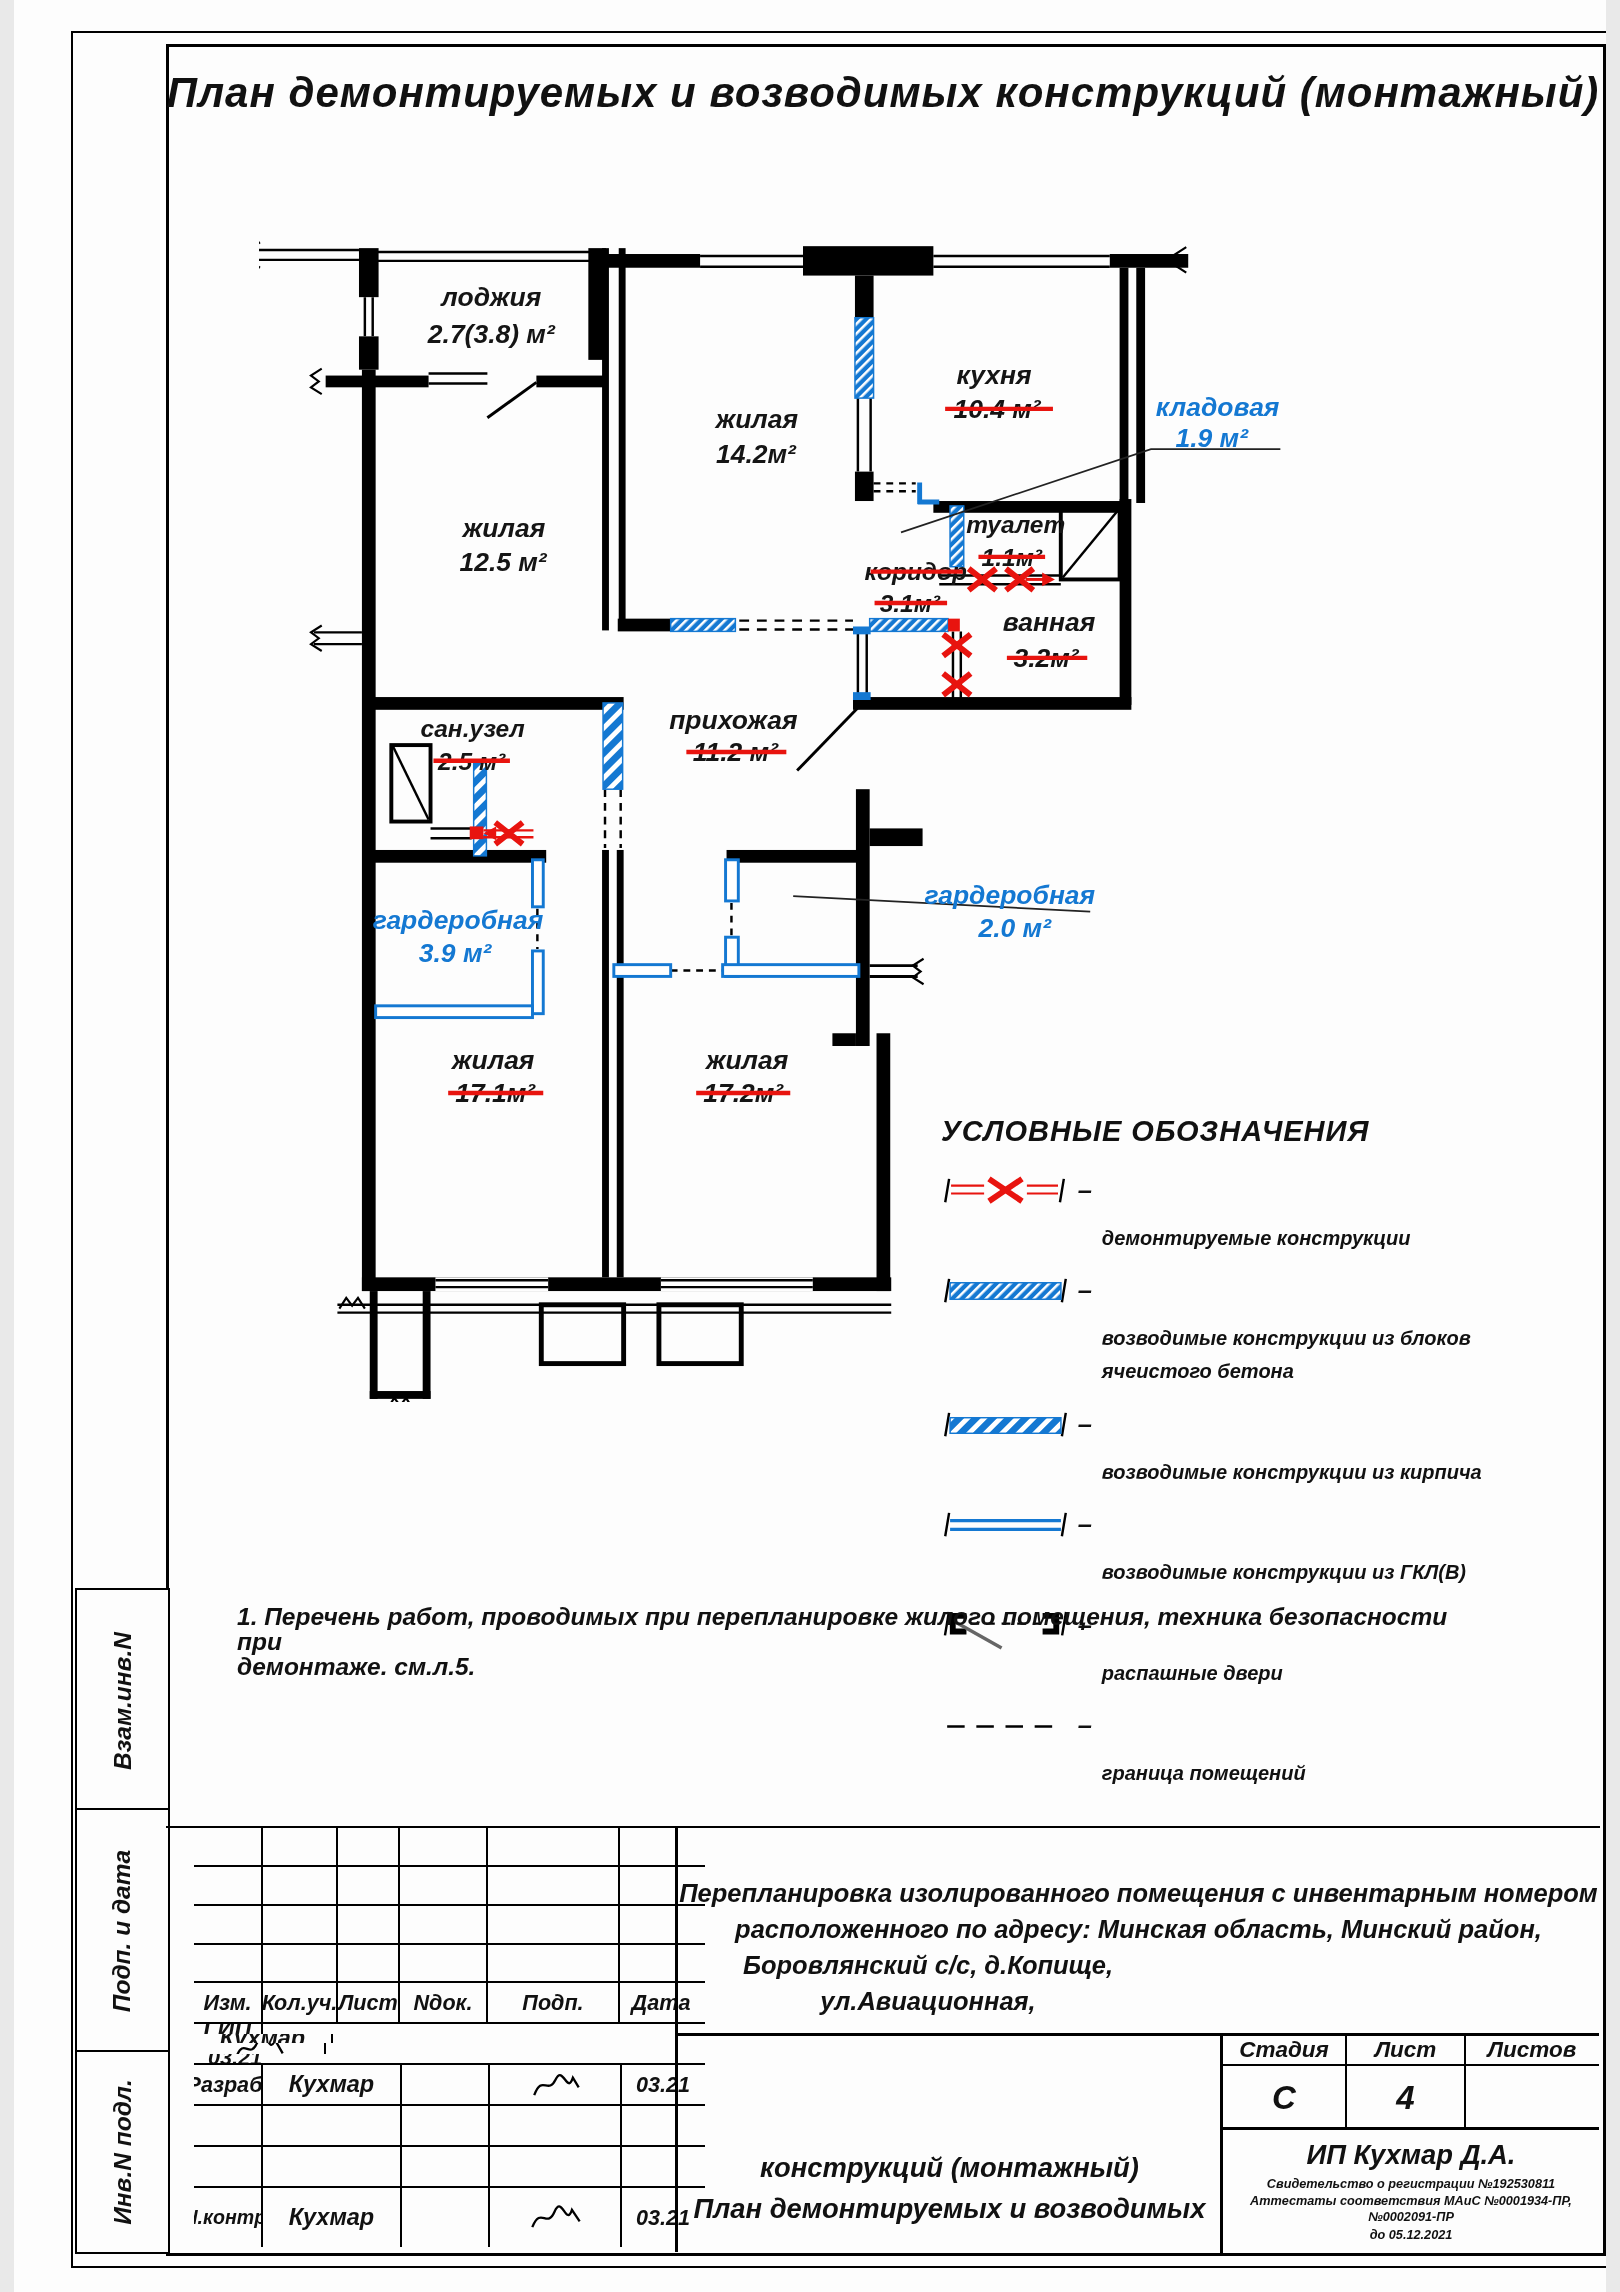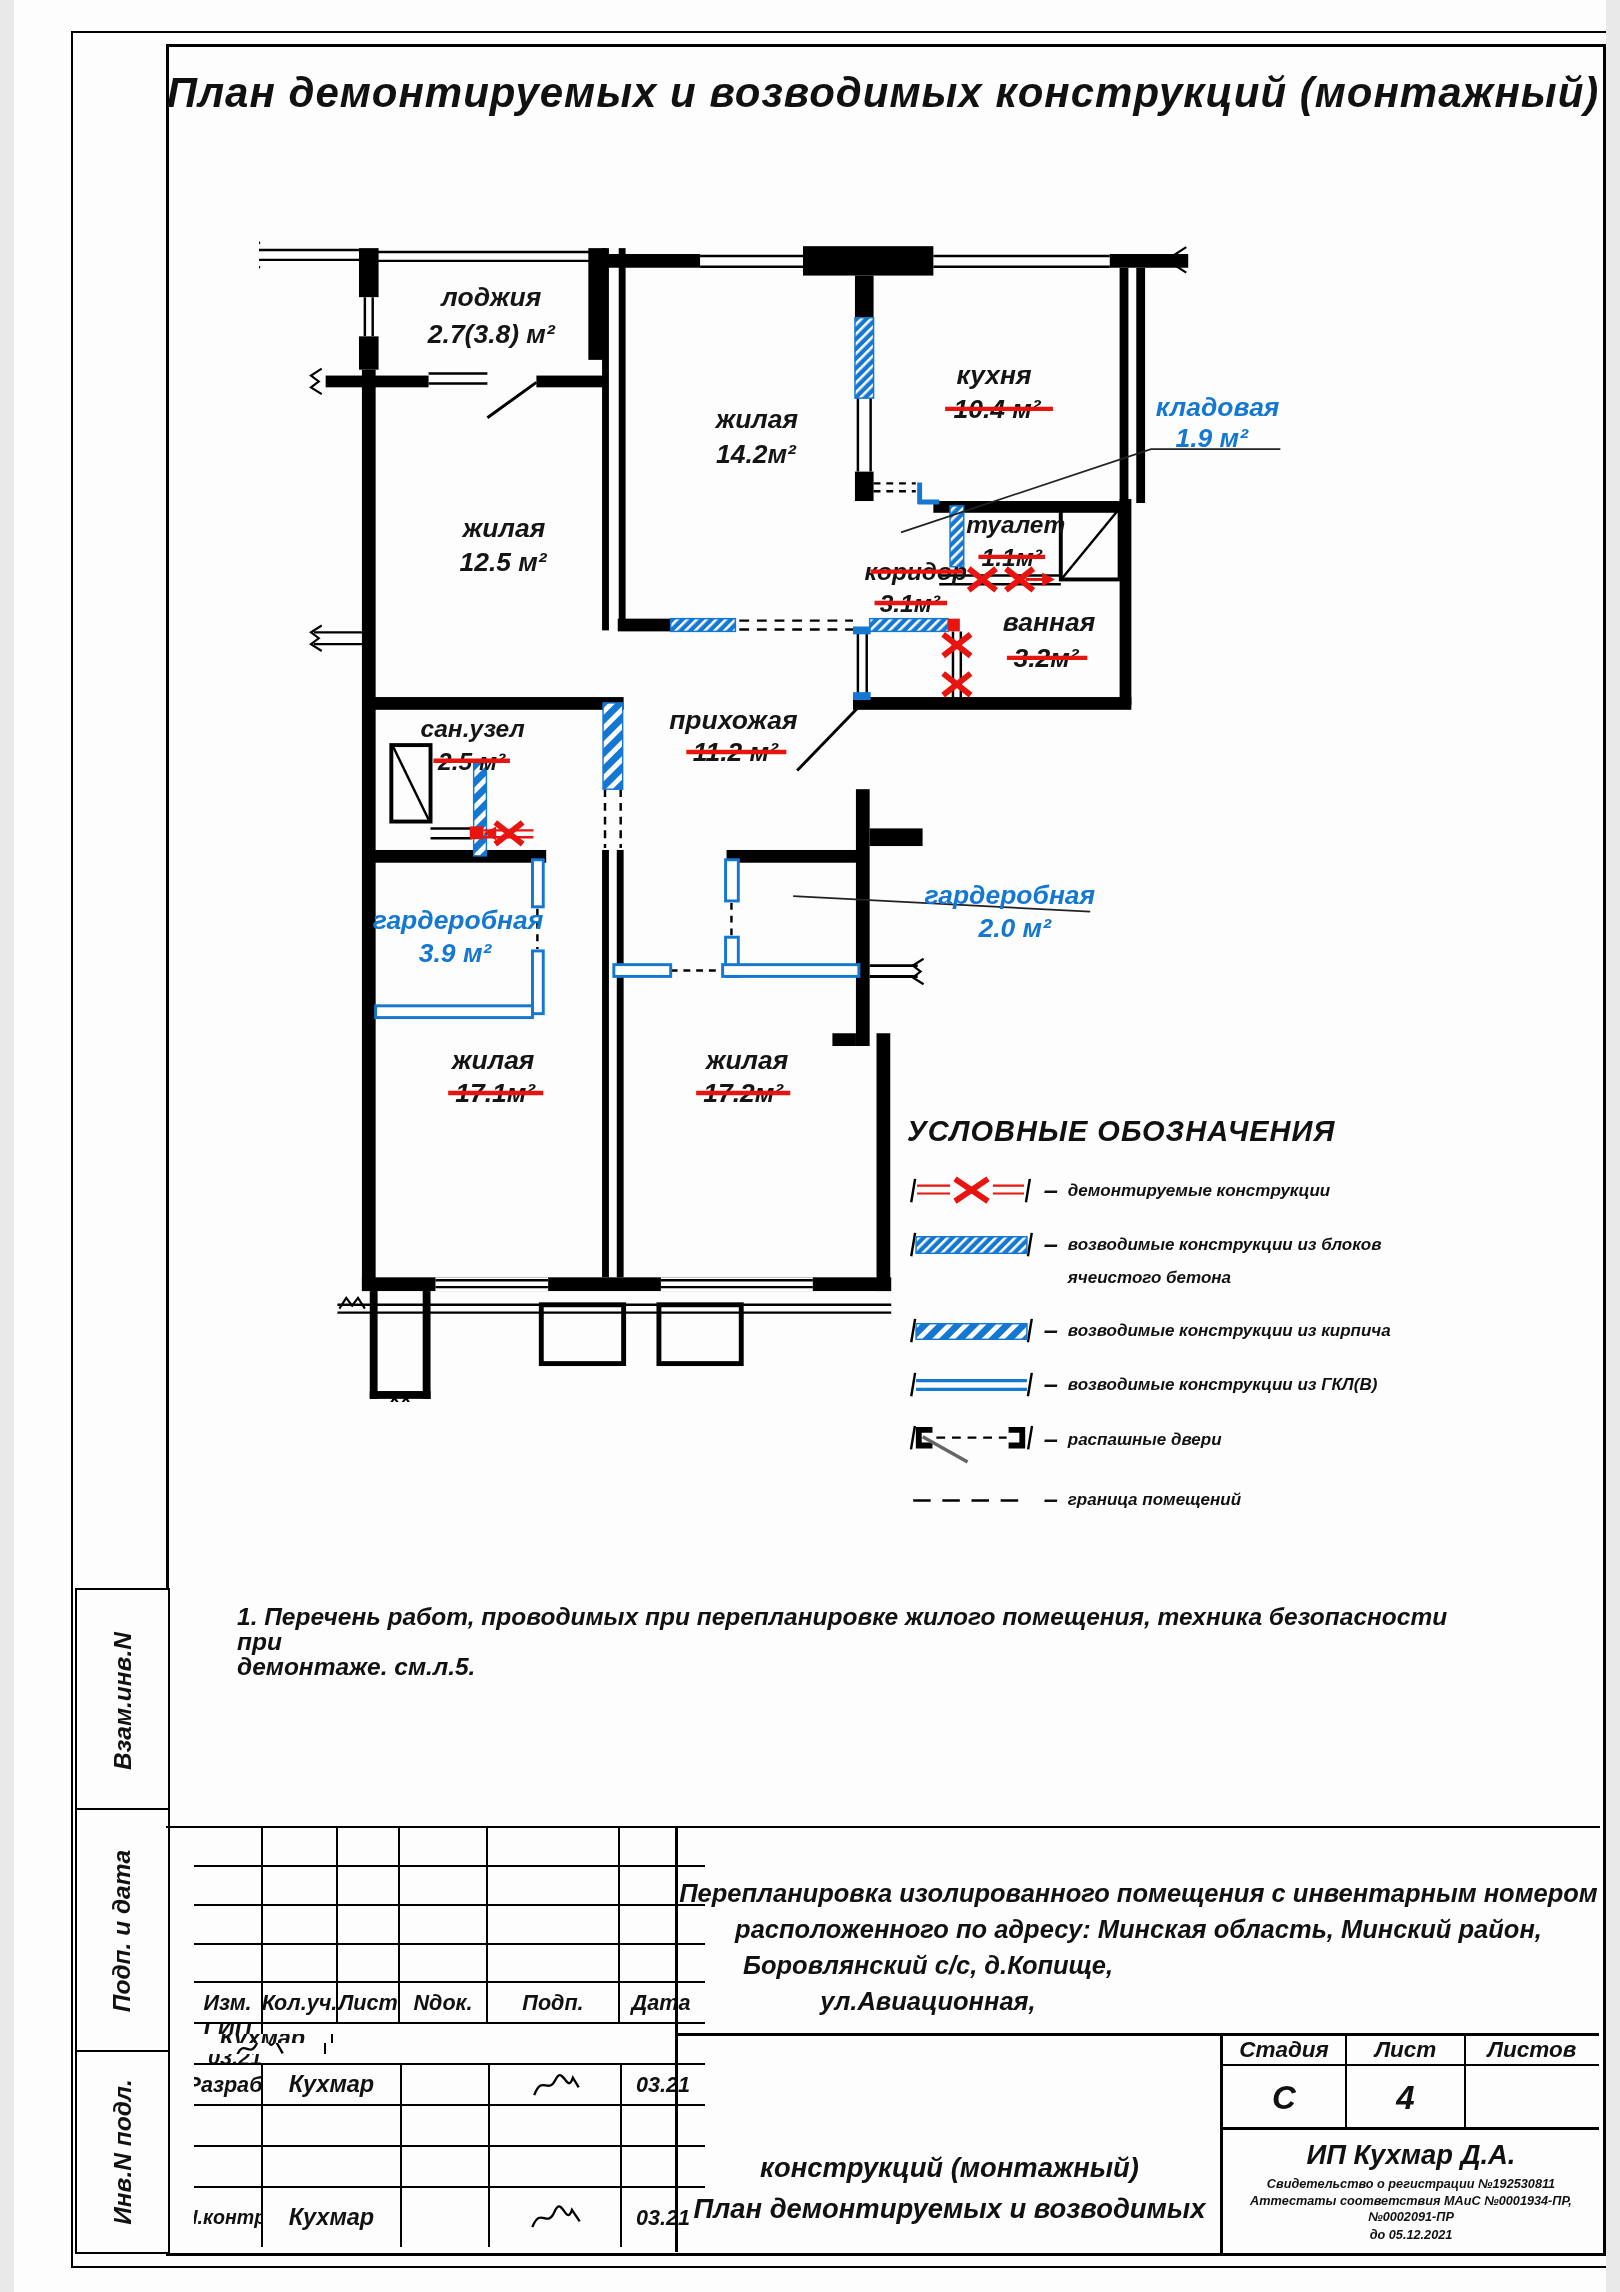--- a/index.html
+++ b/index.html
@@ -8,26 +8,26 @@
   .abs{position:absolute;}
   .ln{position:absolute;background:#000;}
   .gost{font-style:italic;font-weight:bold;}
   .outer{position:absolute;left:57px;top:31px;width:1541px;height:2233px;border:2px solid #000;}
   .frame{position:absolute;left:152px;top:44px;width:1434px;height:2206px;border:3.9px solid #000;}
   .sheet-title{position:absolute;left:152px;top:69px;width:1434px;text-align:center;
                font-size:42px;letter-spacing:1px;}
   svg text{font-family:"Liberation Sans",sans-serif;font-style:italic;font-weight:bold;fill:#151515;}
   .blueTxt{fill:#1478d2;}
   
-  .legend{position:absolute;left:893px;top:1115px;width:627px;}
+  .legend{position:absolute;left:927px;top:1115px;width:627px;}
   .legend-title{font-size:29px;margin-bottom:25.5px;letter-spacing:1px;}
   .legend-row{display:flex;align-items:flex-start;margin-bottom:19.6px;}
   .legend-sym{width:129px;flex:0 0 129px;}
   .legend-dash{font-size:25.5px;margin:2px 9.8px 0 7.8px;}
-  .legend-text{font-size:17px;line-height:33px;}
+  .legend-text{font-size:20px;line-height:33px;margin-top:48px;}
   
   .note{position:absolute;left:223px;top:1604px;width:1235px;font-size:24.5px;line-height:25px;}
   
   .sidebox{position:absolute;left:61px;width:91px;border:2.9px solid #000;display:flex;
            align-items:center;justify-content:center;background:#fdfdfd;}
   .sidebox span{transform:rotate(-90deg);white-space:nowrap;font-size:24.5px;}
   
   .tb{position:absolute;left:152px;top:1826px;width:1434px;height:424px;border-top:2.9px solid #000;box-sizing:border-box;}
   .tb .tr{display:flex;border-bottom:2px solid #000;box-sizing:border-box;}
   .tb .td{border-right:2px solid #000;box-sizing:border-box;display:flex;align-items:center;

